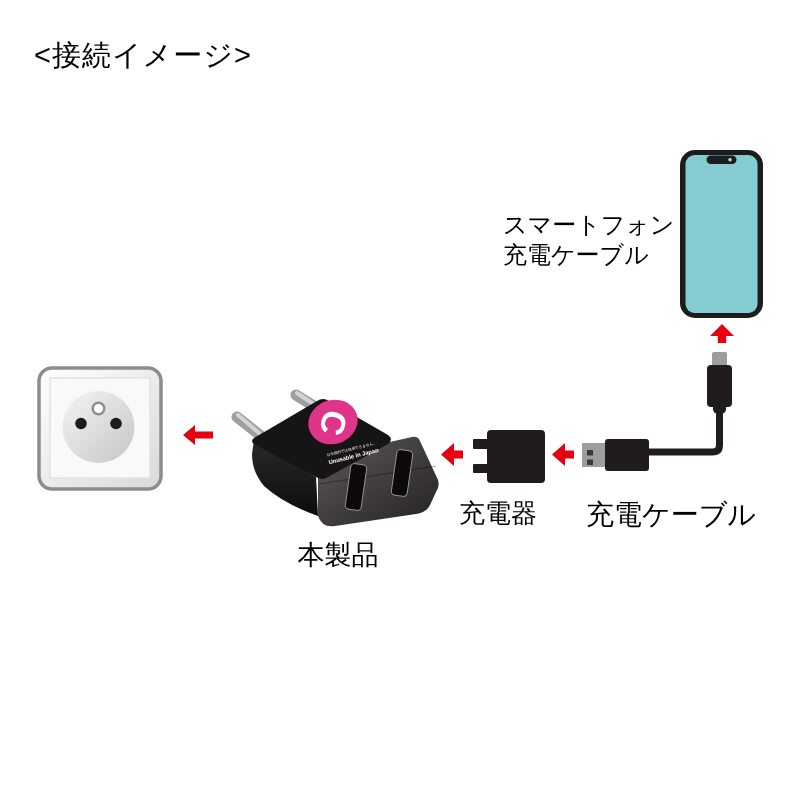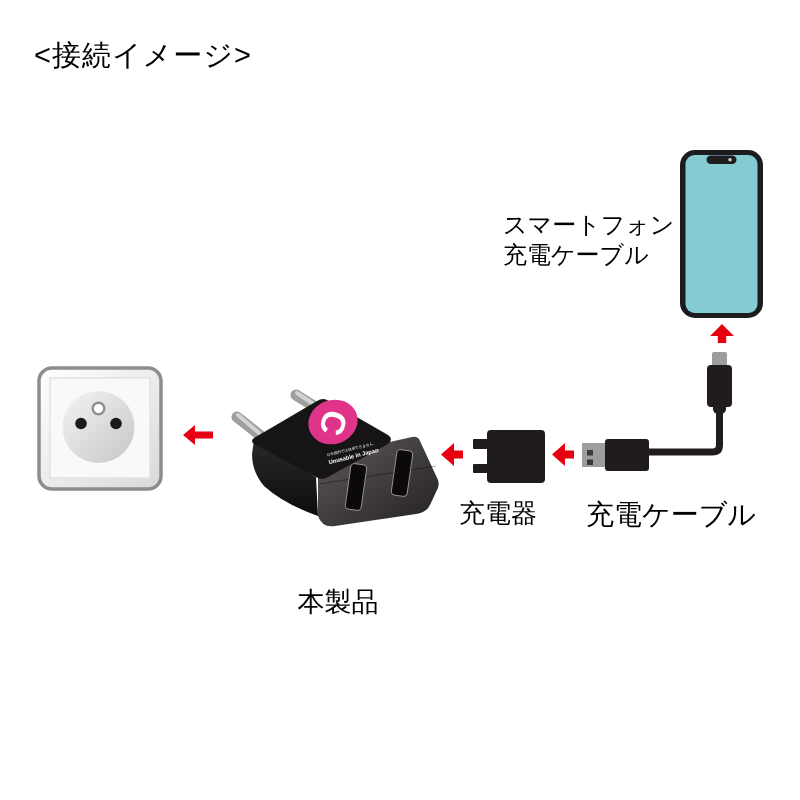--- a/index.html
+++ b/index.html
@@ -7,21 +7,21 @@
     position:relative;width:800px;height:800px;background:#ffffff;
     font-family:"Liberation Sans","DejaVu Sans",sans-serif;overflow:hidden;
   }
   .abs{position:absolute;}
   .lbl{position:absolute;font-weight:normal;color:#000000;white-space:nowrap;}
   .title{left:34px;top:36px;font-size:29px;letter-spacing:1px;}
   .outlet-svg{left:37px;top:366px;}
   .outlet-label{left:47px;top:495px;font-size:25px;line-height:37px;}
   .arrow1{left:183px;top:425px;}
   .adapter-svg{left:224px;top:374px;}
-  .product-label{left:280px;top:537px;width:116px;text-align:center;font-size:27px;margin-top:47px;}
+  .product-label{left:280px;top:537px;width:116px;text-align:center;font-size:27px;}
   .arrow2{left:441px;top:443px;}
   .charger-svg{left:471px;top:429px;}
   .charger-label{left:459px;top:496px;width:100px;text-align:left;font-size:26px;}
   .arrow3{left:552px;top:443px;}
   .cable-svg{left:580px;top:340px;}
   .cable-label{left:586px;top:496px;width:160px;text-align:center;font-size:28px;}
   .phone-svg{left:679px;top:148px;}
   .device-label{left:503px;top:210px;font-size:24px;line-height:30px;}
   .uparrow{left:710px;top:324px;}
   svg{display:block;}

